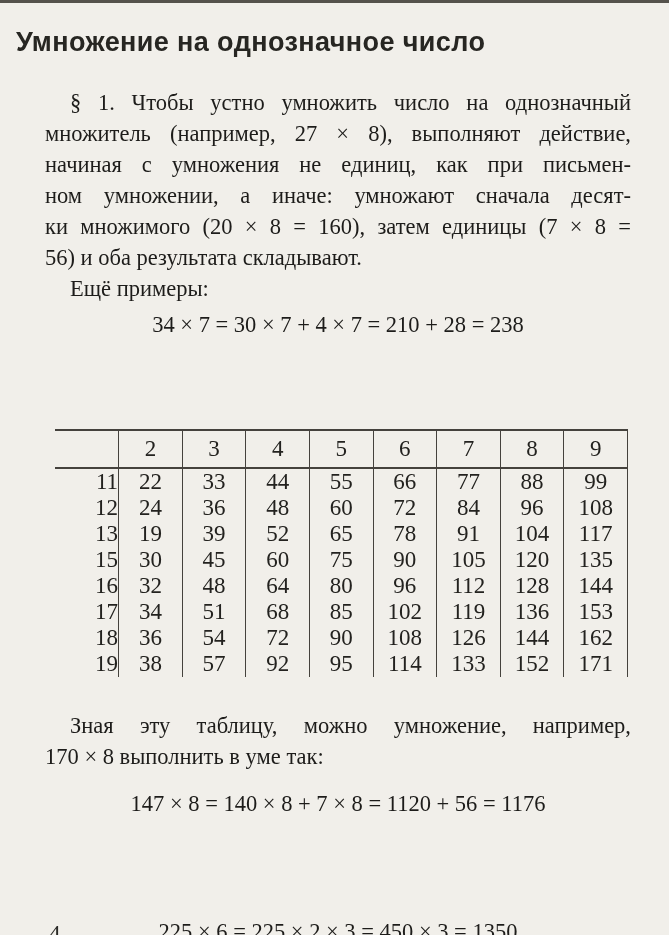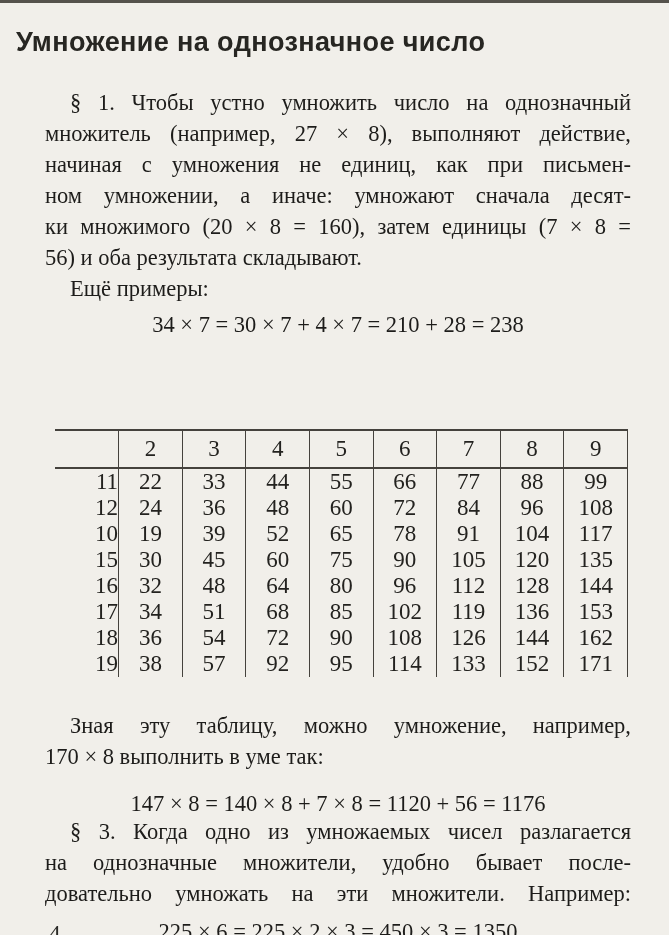--- a/index.html
+++ b/index.html
@@ -145,21 +145,21 @@
           <td>24</td>
           <td>36</td>
           <td>48</td>
           <td>60</td>
           <td>72</td>
           <td>84</td>
           <td>96</td>
           <td>108</td>
         </tr>
         <tr>
-          <td>10</td>
+          <td>13</td>
           <td>19</td>
           <td>39</td>
           <td>52</td>
           <td>65</td>
           <td>78</td>
           <td>91</td>
           <td>104</td>
           <td>117</td>
         </tr>
         <tr>
@@ -222,25 +222,20 @@
 
   <div class="block" style="top:710px">
     <p class="line indent">Зная эту таблицу, можно умножение, например,</p>
     <p class="line endleft">170 × 8 выполнить в уме так:</p>
   </div>
 
   <div class="block" style="top:778px">
     <p class="formula">147 × 8 = 140 × 8 + 7 × 8 = 1120 + 56 = 1176</p>
   </div>
 
-  <div class="block" style="top:816px">
-    <p class="line indent">§ 3. Когда одно из умножаемых чисел разлагается</p>
-    <p class="line">на однозначные множители, удобно бывает после-</p>
-    <p class="line">довательно умножать на эти множители. Например:</p>
-  </div>
 
   <div class="block" style="top:906px">
     <p class="formula">225 × 6 = 225 × 2 × 3 = 450 × 3 = 1350</p>
   </div>
 
   <div class="page-num-clip">
     <span>4</span>
   </div>
 
 </div>

